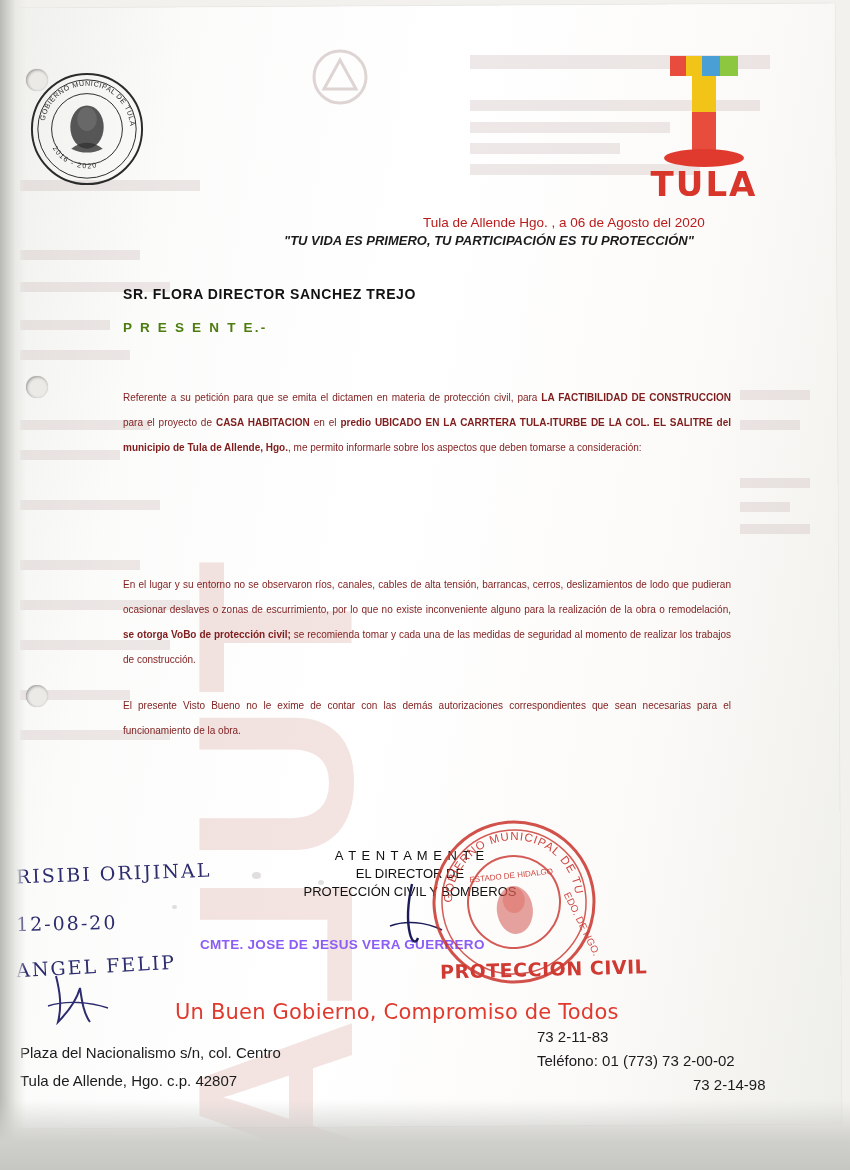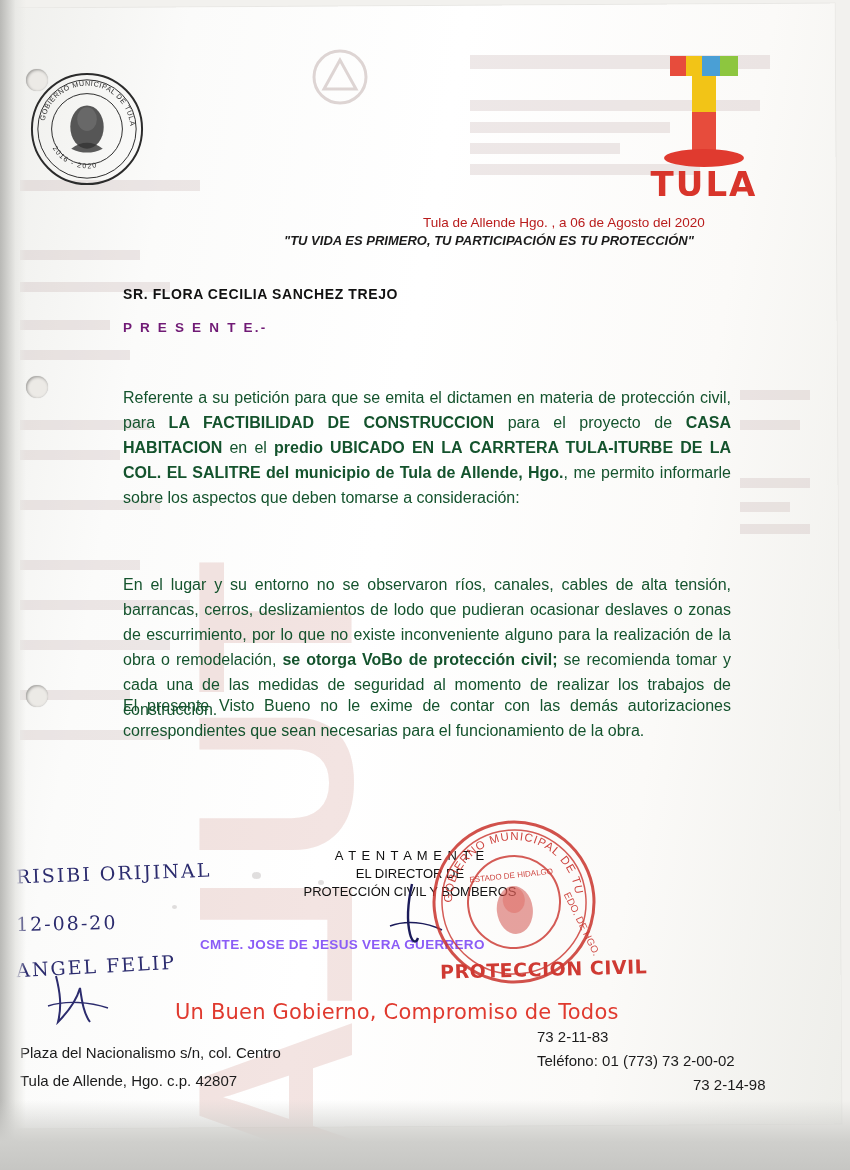--- a/index.html
+++ b/index.html
@@ -85,28 +85,28 @@
     font-size:13px;font-style:italic;color:#1b1b1b;
     font-weight:600;
   }
   
   .addressee{
     position:absolute;left:123px;top:286px;
     font-size:14px;font-weight:bold;letter-spacing:.6px;color:#111;
   }
   .presente{
     position:absolute;left:123px;top:320px;
-    font-size:13.5px;font-weight:bold;letter-spacing:2.2px;color:#701a75;
+    font-size:13.5px;font-weight:bold;letter-spacing:2.2px;color:#4d7c0f;
   }
   .para{
     position:absolute;
     left:123px;width:608px;
-    font-size:16px;
+    font-size:10px;
     line-height:25px;
-    color:#14532d;
+    color:#7f1d1d;
     text-align:justify;
   }
   .para b{font-weight:bold;}
   
   .sig{
     position:absolute;
     text-align:center;
     font-size:13px;
     color:#111;
     letter-spacing:1px;
@@ -222,21 +222,21 @@
     <rect x="78" y="4" width="18" height="20" fill="#8dc63f"></rect>
     <rect x="50" y="24" width="24" height="74" fill="#f2c417"></rect>
     <rect x="50" y="60" width="24" height="38" fill="#e74c3c"></rect>
     <ellipse cx="62" cy="106" rx="40" ry="9" fill="#e03a2f"></ellipse>
     <text x="62" y="144" text-anchor="middle" font-size="34" font-weight="bold" fill="#d8352b" font-family="'DejaVu Sans',sans-serif" letter-spacing="2">TULA</text>
   </svg>
 
   <div class="date-line" style="left:423px;top:215px;">Tula de Allende Hgo. , a  06 de Agosto del 2020</div>
   <div class="motto" style="left:284px;top:233px;">"TU VIDA ES PRIMERO, TU PARTICIPACIÓN ES TU PROTECCIÓN"</div>
 
-  <div class="addressee">SR. FLORA CECILIA SANCHEZ TREJO</div>
+  <div class="addressee">SR. FLORA DIRECTOR SANCHEZ TREJO</div>
   <div class="presente">P R E S E N T E.-</div>
 
   <div class="para" id="para-0" style="top:385px;"><span>Referente a su petición para que se emita el dictamen en materia de protección civil, para  </span><b>LA FACTIBILIDAD DE CONSTRUCCION</b><span> para el proyecto de </span><b>CASA HABITACION</b><span> en el </span><b>predio UBICADO EN LA CARRTERA TULA-ITURBE DE LA COL. EL SALITRE  del municipio de  Tula de Allende, Hgo.</b><span>, me permito informarle sobre los aspectos que deben tomarse a consideración:</span></div>
   <div class="para" id="para-2" style="top:572px;"><span>En el lugar y su entorno no se observaron ríos, canales, cables de alta tensión, barrancas, cerros, deslizamientos de lodo que pudieran ocasionar deslaves o zonas de escurrimiento, por lo que no existe inconveniente alguno para la realización de la obra o remodelación, </span><b>se otorga VoBo de protección civil;</b><span> se recomienda tomar y cada una de las medidas de seguridad al momento de realizar los trabajos de construcción.</span></div>
   <div class="para" id="para-3" style="top:693px;"><span>El presente Visto Bueno no le exime de contar con las demás autorizaciones correspondientes que sean necesarias para el funcionamiento de la obra.</span></div>
 
   <div class="sig" style="left:240px;top:866px;width:340px;letter-spacing:0;">EL DIRECTOR DE</div>
   <div class="sig" style="left:240px;top:848px;width:340px;">A T E N T A M E N T E</div>
   <div class="sig" style="left:240px;top:884px;width:340px;letter-spacing:0;">PROTECCIÓN CIVIL Y BOMBEROS</div>
   <div class="sig-name" style="left:200px;top:937px;width:420px;">CMTE. JOSE DE JESUS VERA GUERRERO</div>

